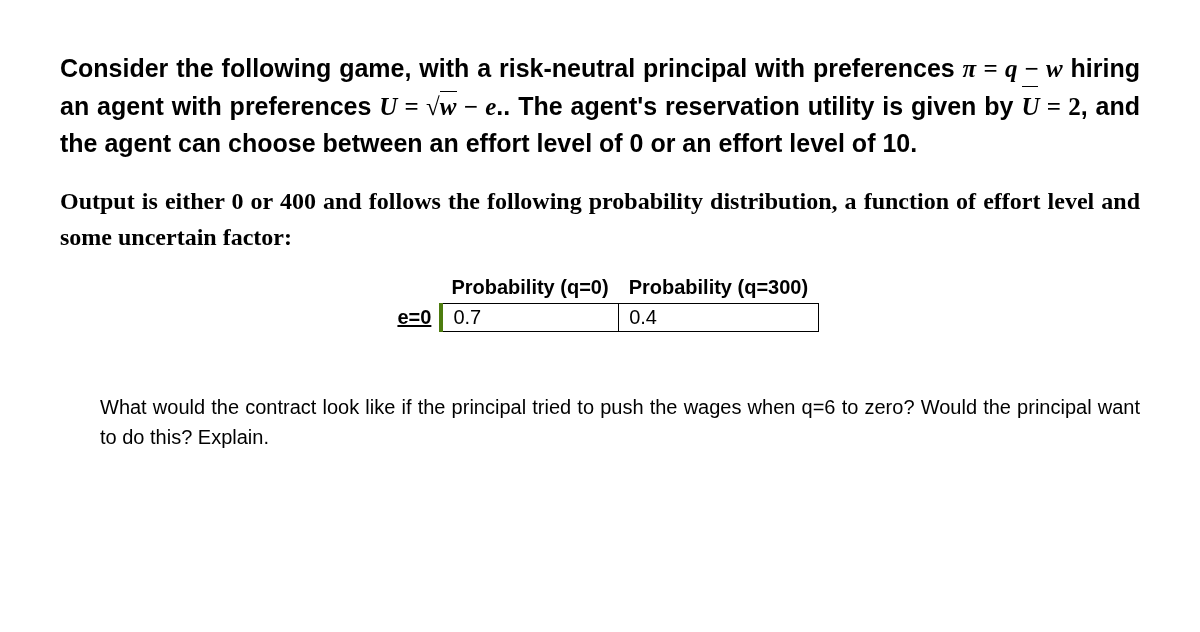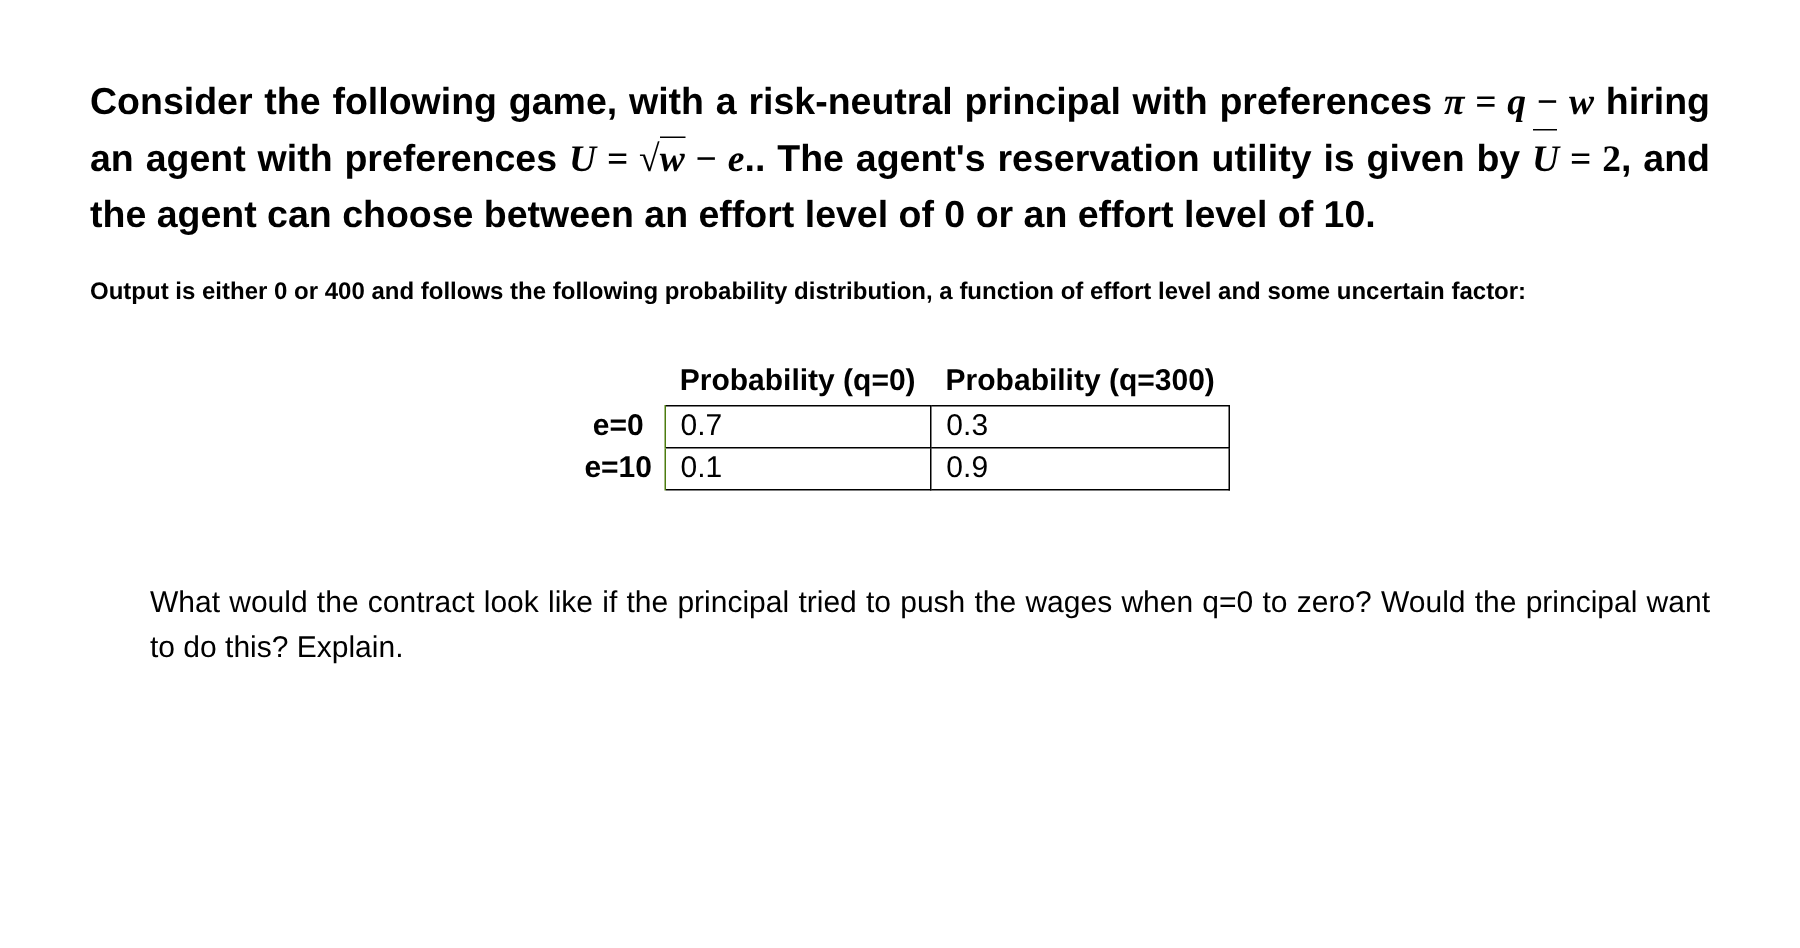--- a/index.html
+++ b/index.html
@@ -15,24 +15,25 @@
       color: #000000;
       padding: 50px 60px;
     }
     .paragraph {
       font-size: 25px;
       line-height: 1.5;
       margin-bottom: 20px;
       text-align: justify;
     }
     .paragraph-2 {
-      font-size: 16px;
+      font-size: 24px;
       line-height: 1.5;
-      margin-bottom: 32px;
+      margin-bottom: 17px;
       text-align: justify;
+      font-family: Liberation Serif, serif;
     }
     .bold {
       font-weight: bold;
     }
     .math {
       font-family: 'Times New Roman', Times, serif;
       font-style: italic;
     }
     .math-reg {
       font-family: 'Times New Roman', Times, serif;
@@ -84,23 +85,24 @@
     }
     td {
       padding: 2px 10px;
       border: 1px solid #000;
       text-align: left;
       min-width: 60px;
     }
     td.row-label {
       font-weight: bold;
       border: none;
-      border-right: 1px solid #4d7c0f;
+      border-right: 4px solid #4d7c0f;
       padding-right: 8px;
-      text-align: center;
+      text-align: right;
+      text-decoration: underline;
     }
     th.empty-header {
       border: none;
     }
     td.data {
       min-width: 170px;
     }
     .question-wrap {
       padding-left: 40px;
       padding-right: 0px;
@@ -126,26 +128,21 @@
       <tr>
         <th class="empty-header"></th>
         <th>Probability (q=0)</th>
         <th>Probability (q=300)</th>
       </tr>
     </thead>
     <tbody>
       <tr>
         <td class="row-label">e=0</td>
         <td class="data">0.7</td>
-        <td class="data">0.3</td>
-      </tr>
-      <tr>
-        <td class="row-label">e=10</td>
-        <td class="data">0.1</td>
-        <td class="data">0.9</td>
+        <td class="data">0.4</td>
       </tr>
     </tbody>
   </table>
 </div>
 
 <div class="question-wrap">
-  <div class="question">What would the contract look like if the principal tried to push the wages when q=0 to zero? Would the principal want to do this? Explain.</div>
+  <div class="question">What would the contract look like if the principal tried to push the wages when q=6 to zero? Would the principal want to do this? Explain.</div>
 </div>
 
 </body></html>

